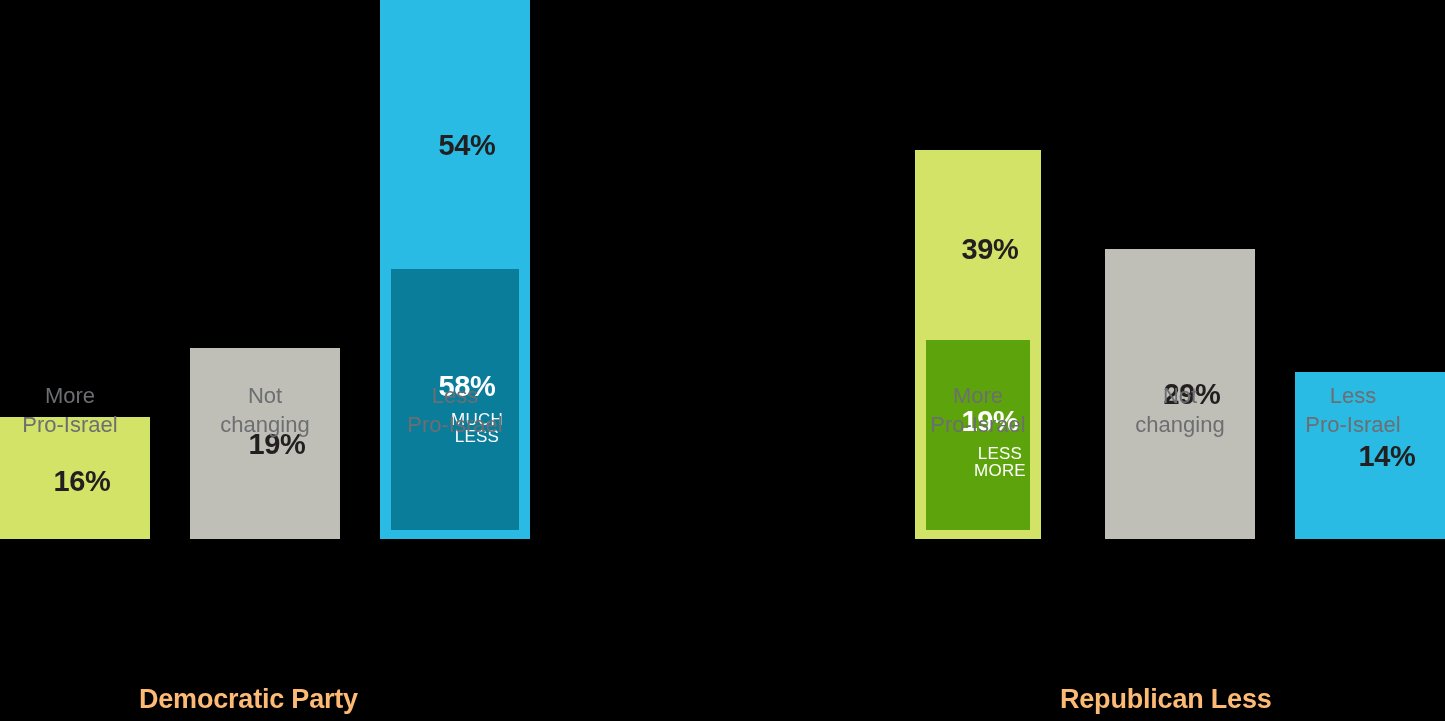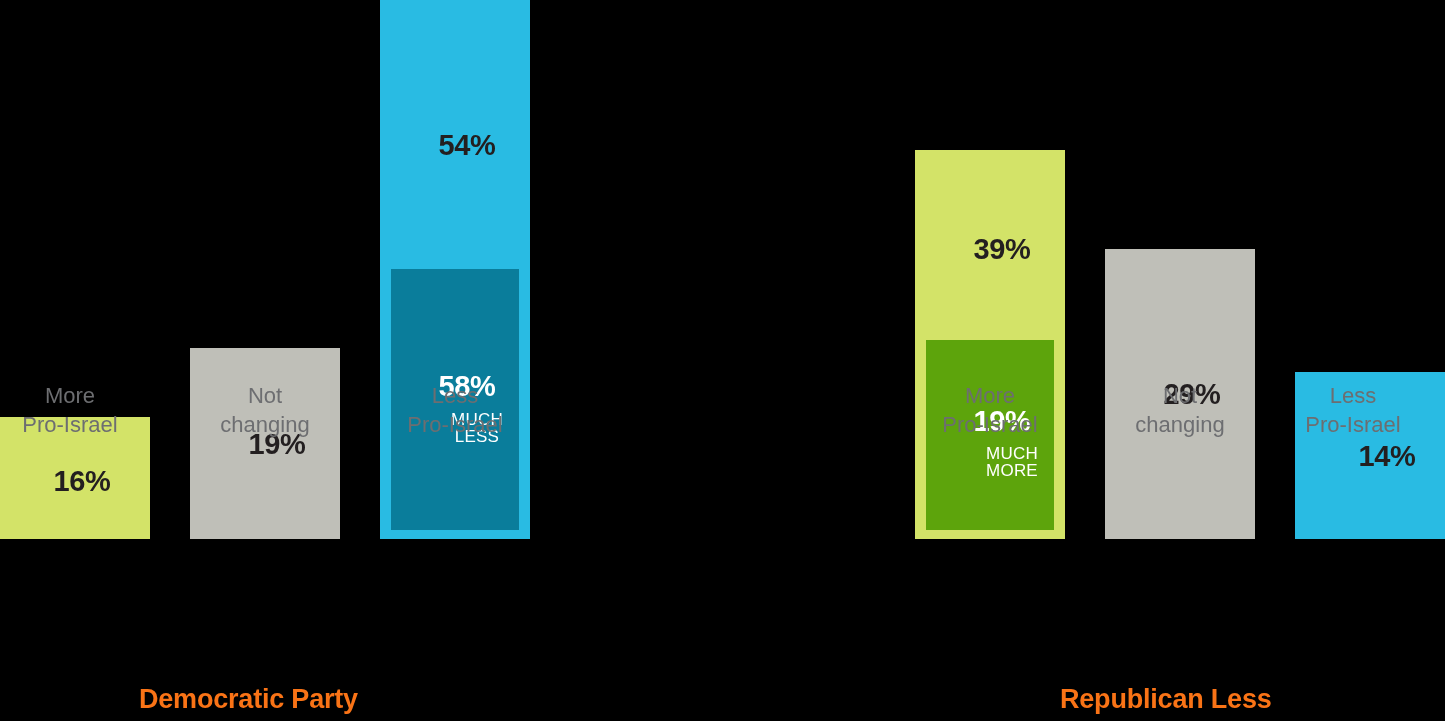--- a/index.html
+++ b/index.html
@@ -87,21 +87,21 @@
     font-weight: 400;
   }
   .cat-label span { display: block; }
 
   
   .party-title {
     position: absolute;
     bottom: 6px;
     font-size: 27px;
     font-weight: bold;
-    color: #f97316;
+    color: #fdba74;
     letter-spacing: -0.2px;
     white-space: nowrap;
   }
   #title-democratic { left: 139px; }
   #title-republican { left: 1060px; }
 </style>
 </head>
 <body>
 
 <div id="chart-root">
@@ -139,26 +139,26 @@
       <div class="cat-label">
         <span>Less</span>
         <span>Pro-Israel</span>
       </div>
     </div>
 
   </div>
 
   <div class="party-group" id="group-republican">
 
-    <div class="bar-col" style="left:55px; width:150px;border-radius:14px;">
+    <div class="bar-col" style="left:55px; width:126px;border-radius:14px;">
       <div class="bar" style="height:389px; background:#d3e368;">
         <div class="bar-value dark" style="top:85px;">39%</div>
         <div class="bar-inner" style="height:190px; background:#5da40c;">
           <div class="bar-value light" style="top:67px;">19%</div>
-          <div class="bar-sublabel" style="top:105px;">MUCH MORE</div>
+          <div class="bar-sublabel" style="top:105px;">LESS MORE</div>
         </div>
       </div>
       <div class="cat-label">
         <span>More</span>
         <span>Pro-Israel</span>
       </div>
     </div>
 
     <div class="bar-col" style="left:245px; width:150px;">
       <div class="bar" style="height:290px; background:#bfbfb8;">

